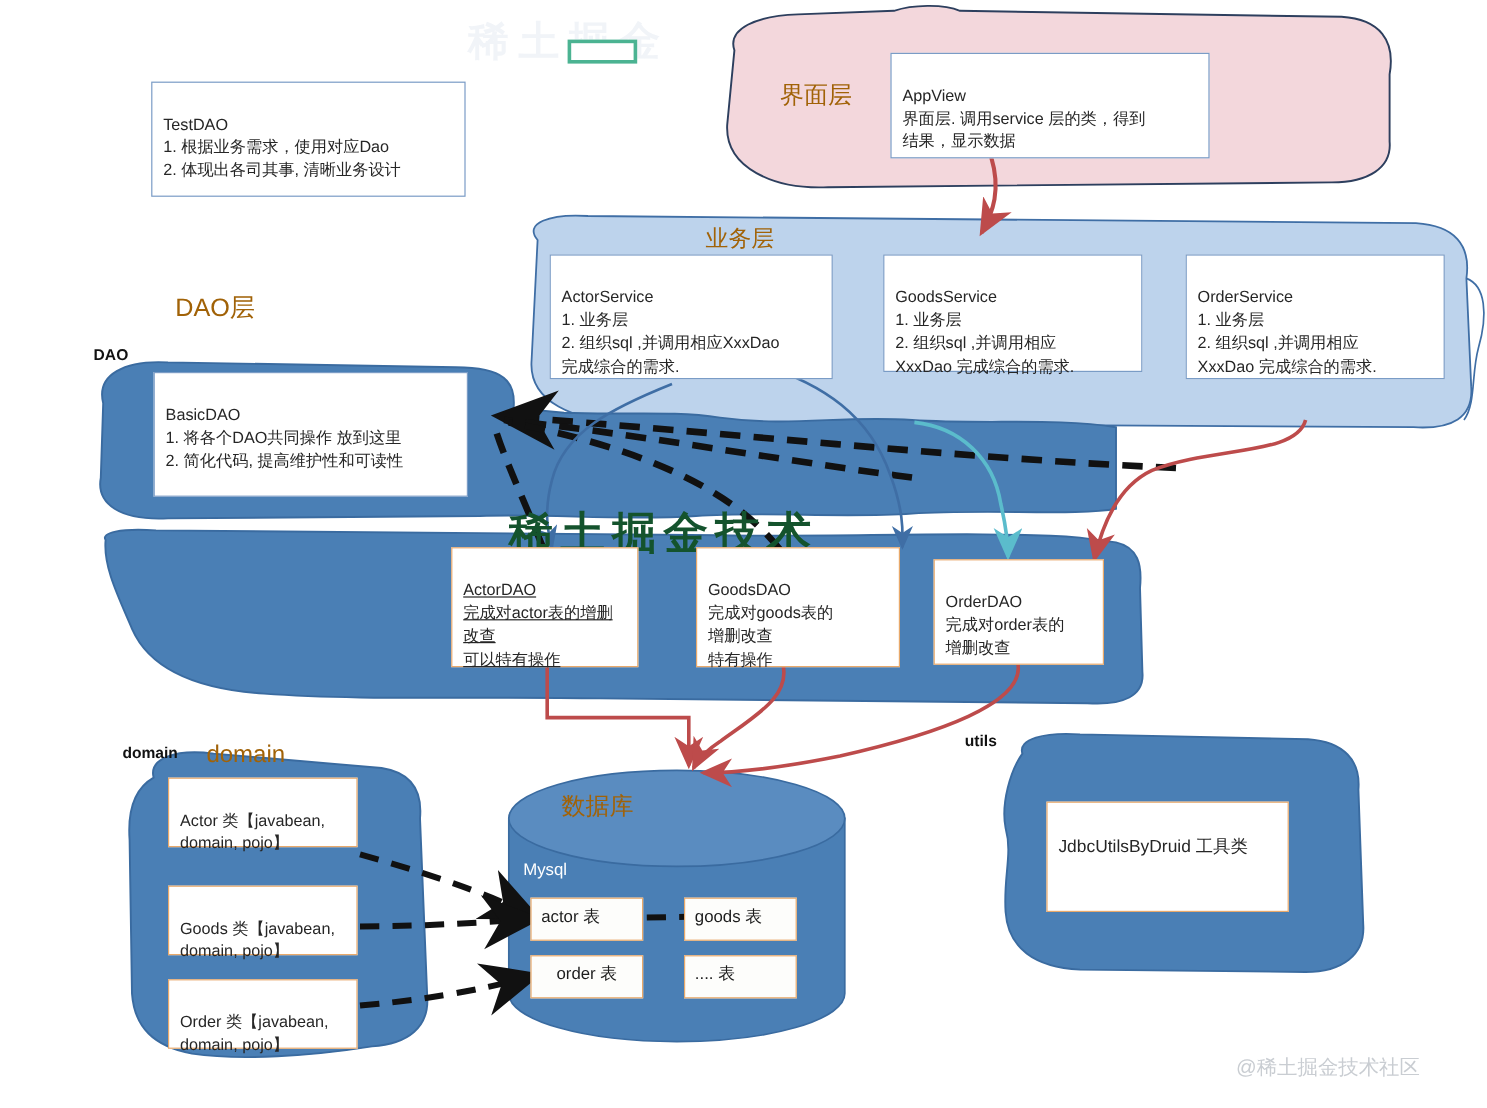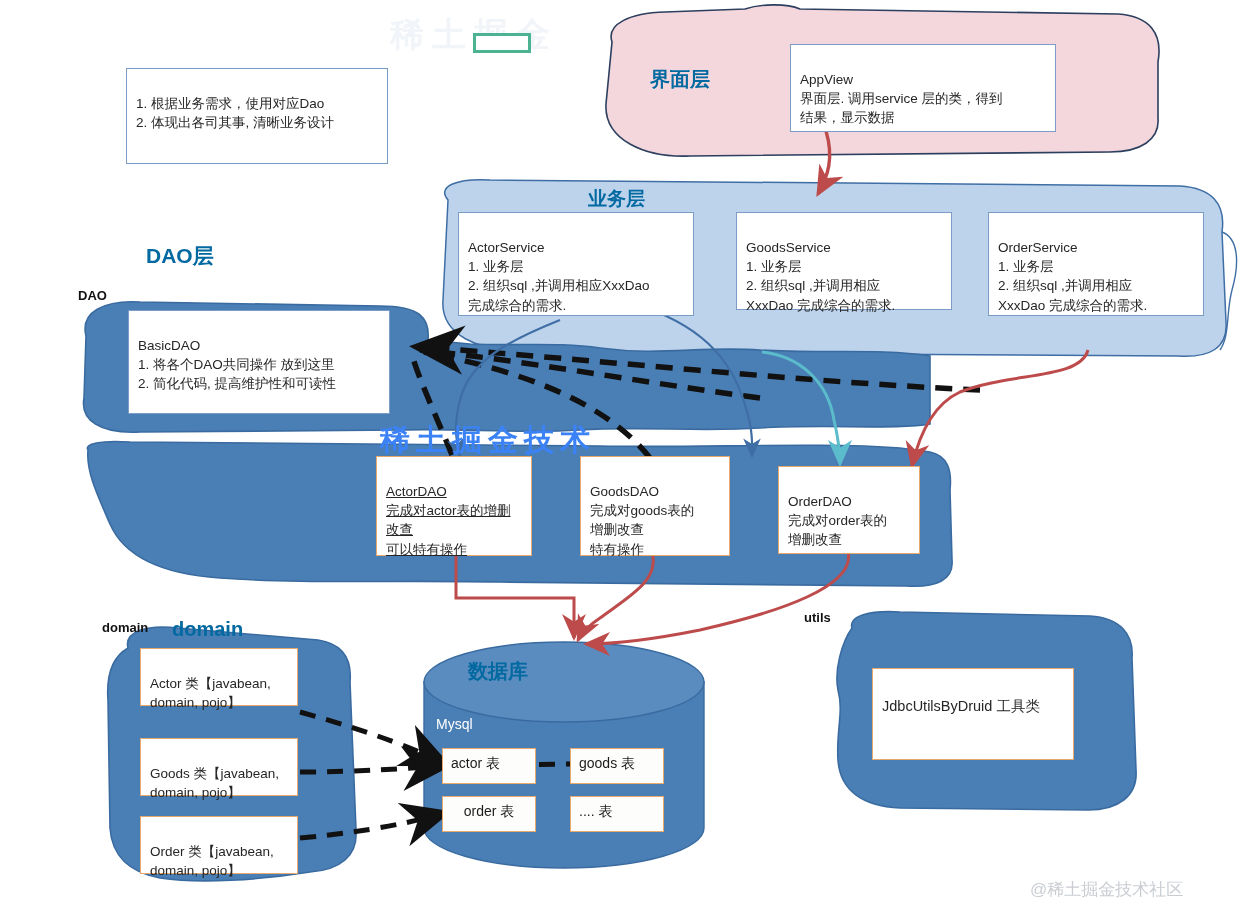--- a/index.html
+++ b/index.html
@@ -22,22 +22,22 @@
     font-size:13.5px;
     line-height:1.42;
     color:#262626;
     white-space:pre-line;
     z-index:20;
   }
   .box .ttl { display:block; }
   .box.orange { border:1.6px solid #e8a96b; }
   .layer-label {
     position:absolute;
-    color:#0369a1;
-    font-weight:bold;
+    color:#a16207;
+    font-weight:normal;
     z-index:25;
     white-space:nowrap;
   }
   .pkg-label {
     position:absolute;
     color:#111;
     font-weight:bold;
     font-size:13px;
     z-index:25;
     white-space:nowrap;
@@ -67,26 +67,27 @@
   }
   .watermark {
     position:absolute;
     color:#c9cdd2;
     font-size:17px;
     z-index:40;
     white-space:nowrap;
   }
   .watermark-mid {
     position:absolute;
-    color:#3b82f6;
-    font-size:30px;
+    color:#14532d;
+    font-size:37px;
     font-weight:bold;
     z-index:5;
     white-space:nowrap;
     letter-spacing:6px;
+    margin-left:44px;
   }
   .watermark-top {
     position:absolute;
     color:#f1f4f8;
     font-size:34px;
     font-weight:bold;
     z-index:1;
     white-space:nowrap;
     letter-spacing:8px;
   }
@@ -206,26 +207,26 @@
       <path d="M458,766 L572,764" fill="none" stroke="#111111" stroke-width="5" stroke-dasharray="16 11"></path>
     </g>
   </svg>
 
   <div class="watermark-top" style="left:390px; top:12px;">稀土掘金</div>
   <div class="watermark-mid" style="left:380px; top:420px;">稀土掘金技术</div>
 
   <div class="green-rect" style="left:473px; top:33px; width:58px; height:20px;"></div>
 
   <div class="box" style="left:126px; top:68px; width:262px; height:96px;">
-    <span>1. 根据业务需求，使用对应Dao
+    <span class="ttl">TestDAO</span><span>1. 根据业务需求，使用对应Dao
 2. 体现出各司其事, 清晰业务设计</span>
   </div>
 
   <div class="layer-label" style="left:650px; top:66px; font-size:20px;">界面层</div>
-  <div class="box" style="left:742px; top:44px; width:266px; height:88px;margin-left:48px;">
+  <div class="box" style="left:742px; top:44px; width:266px; height:88px;">
     <span class="ttl">AppView</span><span>界面层. 调用service 层的类，得到
 结果，显示数据</span>
   </div>
 
   <div class="layer-label" style="left:588px; top:186px; font-size:19px;">业务层</div>
 
   <div class="box" style="left:458px; top:212px; width:236px; height:104px;">
     <span class="ttl">ActorService</span><span>1. 业务层
 2. 组织sql ,并调用相应XxxDao
 完成综合的需求.</span>
@@ -247,21 +248,21 @@
   <div class="box" style="left:128px; top:310px; width:262px; height:104px;">
     <span class="ttl">BasicDAO</span><span>1. 将各个DAO共同操作 放到这里
 2. 简化代码, 提高维护性和可读性</span>
   </div>
 
   <div class="box orange" style="left:376px; top:456px; width:156px; height:100px;text-decoration:underline;">
     <span class="ttl">ActorDAO</span><span>完成对actor表的增删
 改查
 可以特有操作</span>
   </div>
-  <div class="box orange" style="left:580px; top:456px; width:150px; height:100px;">
+  <div class="box orange" style="left:580px; top:456px; width:170px; height:100px;">
     <span class="ttl">GoodsDAO</span><span>完成对goods表的
 增删改查
 特有操作</span>
   </div>
   <div class="box orange" style="left:778px; top:466px; width:142px; height:88px;">
     <span class="ttl">OrderDAO</span><span>完成对order表的
 增删改查</span>
   </div>
 
   <div class="pkg-label" style="left:102px; top:620px;">domain</div>

